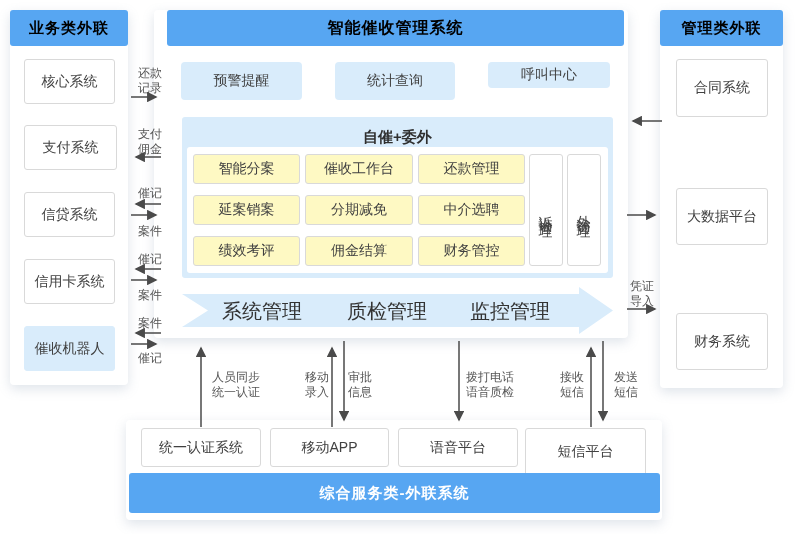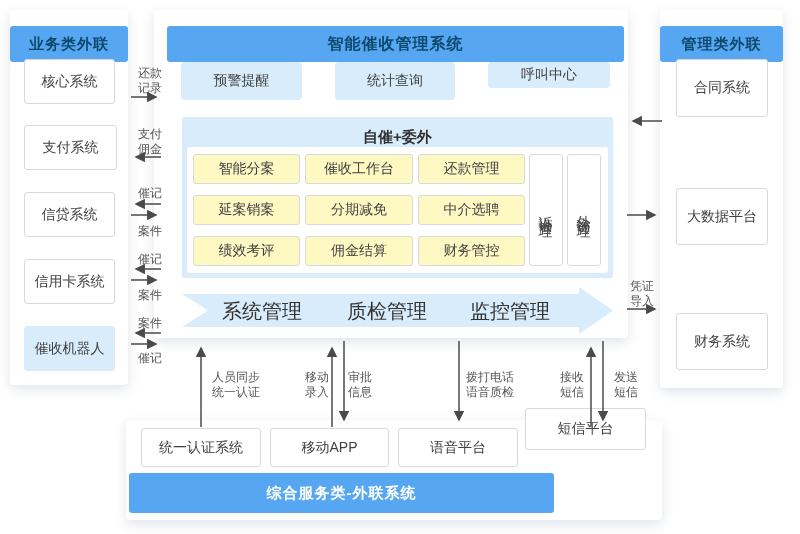--- a/index.html
+++ b/index.html
@@ -8,22 +8,22 @@
     --border:#d9d9d9;
     --text:#414141;
     --label:#555555;
     --arrow:#4a4a4a;
   }
   *{margin:0;padding:0;box-sizing:border-box;}
   html,body{background:#ffffff;}
   body{font-family:"Liberation Sans","DejaVu Sans",sans-serif;}
   #stage{position:relative;width:800px;height:534px;background:#fff;overflow:hidden;}
   .card{position:absolute;background:#fff;border-radius:4px;box-shadow:0 4px 12px rgba(110,130,160,.22);}
-  .hdr{position:absolute;background:var(--blue);border-radius:3px;color:#0c4a6e;font-weight:bold;
-       display:flex;align-items:center;justify-content:center;font-size:15px;letter-spacing:1px;margin-top:16px;}
+  .hdr{position:absolute;background:var(--blue);border-radius:3px;color:#000000;font-weight:bold;
+       display:flex;align-items:center;justify-content:center;font-size:15px;letter-spacing:1px;}
   .box{position:absolute;background:#fff;border:1px solid var(--border);border-radius:3px;color:var(--text);
        display:flex;align-items:center;justify-content:center;font-size:14px;}
   .box.hl{background:var(--light_blue);border:1px solid var(--light_blue);}
   .btn{position:absolute;background:var(--light_blue);border-radius:4px;color:var(--text);
        display:flex;align-items:center;justify-content:center;font-size:14px;}
   .section{position:absolute;background:var(--light_blue);border-radius:3px;}
   .section-title{height:40px;display:flex;align-items:center;justify-content:center;
        font-size:15px;font-weight:bold;color:#2f2f2f;}
   .section-inner{position:absolute;left:5px;right:5px;top:30px;bottom:5px;background:#fff;border-radius:3px;}
   .gbox{position:absolute;background:#fef9c3;border:1px solid var(--border);border-radius:3px;color:var(--text);
@@ -89,22 +89,22 @@
   <div class="card" style="left:660px;top:10px;width:123px;height:378px"></div>
   <div class="hdr" style="left:660px;top:10px;width:123px;height:36px">管理类外联</div>
   <div class="box" style="left:676px;top:59px;width:92px;height:58px">合同系统</div>
   <div class="box" style="left:676px;top:188px;width:92px;height:57px">大数据平台</div>
   <div class="box" style="left:676px;top:313px;width:92px;height:57px">财务系统</div>
 
   <div class="card" style="left:126px;top:420px;width:536px;height:100px"></div>
   <div class="box" style="left:141px;top:428px;width:120px;height:39px">统一认证系统</div>
   <div class="box" style="left:270px;top:428px;width:119px;height:39px">移动APP</div>
   <div class="box" style="left:398px;top:428px;width:120px;height:39px">语音平台</div>
-  <div class="box" style="left:525px;top:408px;width:121px;height:42px">短信平台</div>
-  <div class="footer-bar" style="left:129px;top:473px;width:425px;height:40px">综合服务类-外联系统</div>
+  <div class="box" style="left:525px;top:428px;width:121px;height:48px">短信平台</div>
+  <div class="footer-bar" style="left:129px;top:473px;width:531px;height:40px">综合服务类-外联系统</div>
 
   <div class="elabel" style="left:138px;top:66px">
     <span>还款</span>
     <span>记录</span>
   </div>
   <div class="elabel" style="left:138px;top:127px">
     <span>支付</span>
     <span>佣金</span>
   </div>
   <div class="elabel" style="left:138px;top:186px">

